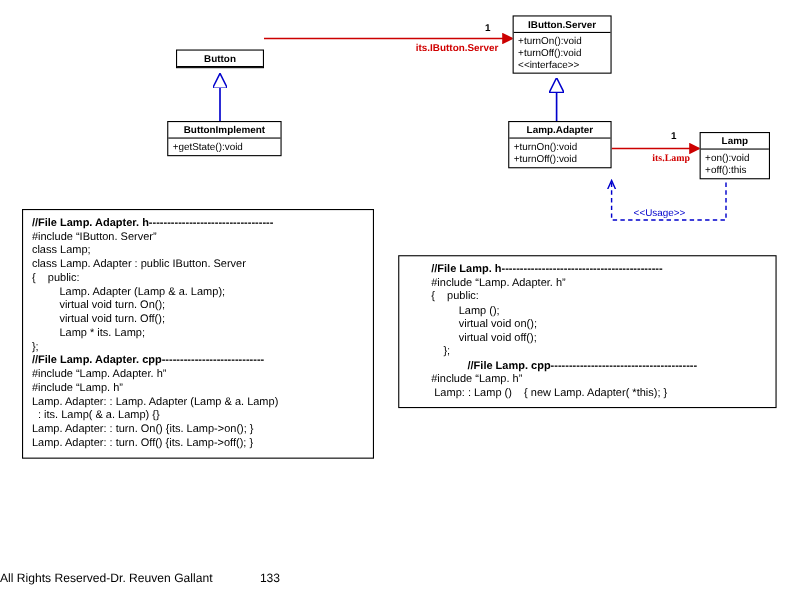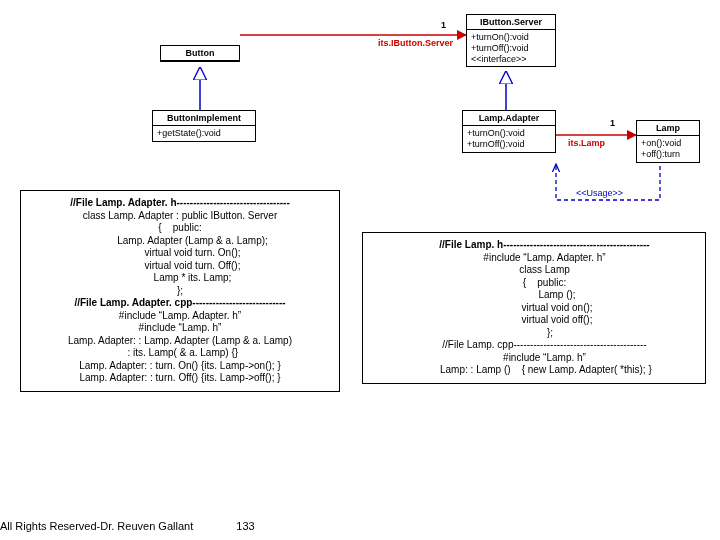--- a/index.html
+++ b/index.html
@@ -36,21 +36,20 @@
   }
   .conn-label.assoc { color: #d00000; font-weight: bold; text-align: right; }
   .conn-label.usage { color: #0000cc; }
   .code-box {
     position: absolute;
     border: 1px solid #000;
     padding: 6px 8px;
     background: #fff;
     line-height: 1.25;
     font-size: 10px;
-    text-align: center;
   }
   .code-box .ln { white-space: pre; font-family: Arial, sans-serif; }
   .footer {
     position: absolute;
     bottom: 8px;
     width: 100%;
     text-align: left;
     font-size: 11px;
   }
   .footer .pg { display:inline-block; margin-left: 40px; }
@@ -113,58 +112,59 @@
   <div class="uml-body">
     <div>+turnOn():void</div>
     <div>+turnOff():void</div>
   </div>
 </div>
 
 <div class="uml-class" style="left:636px; top:120px; width:64px;">
   <div class="uml-title">Lamp</div>
   <div class="uml-body">
     <div>+on():void</div>
-    <div>+off():turn</div>
+    <div>+off():this</div>
   </div>
 </div>
 
 <span class="conn-label" style="left:441px; top:20px; font-weight:bold;">1</span>
 <span class="conn-label assoc" style="left:378px; top:38px;">its.IButton.Server</span>
 <span class="conn-label" style="left:610px; top:118px; font-weight:bold;">1</span>
-<span class="conn-label assoc" style="left:568px; top:138px;">its.Lamp</span>
+<span class="conn-label assoc" style="left:593px; top:138px;font-family:Liberation Serif, serif;">its.Lamp</span>
 <span class="conn-label usage" style="left:576px; top:188px;">&lt;&lt;Usage&gt;&gt;</span>
 
 <div class="code-box" style="left:20px; top:190px; width:320px;">
   <div class="ln" style="font-weight:bold;">//File Lamp. Adapter. h----------------------------------</div>
+  <div class="ln">#include “IButton. Server”</div>
+  <div class="ln">class Lamp;</div>
   <div class="ln">class Lamp. Adapter : public IButton. Server</div>
   <div class="ln">{    public:</div>
   <div class="ln">         Lamp. Adapter (Lamp &amp; a. Lamp);</div>
   <div class="ln">         virtual void turn. On();</div>
   <div class="ln">         virtual void turn. Off();</div>
   <div class="ln">         Lamp * its. Lamp;</div>
   <div class="ln">};</div>
   <div class="ln" style="font-weight:bold;">//File Lamp. Adapter. cpp----------------------------</div>
   <div class="ln">#include “Lamp. Adapter. h”</div>
   <div class="ln">#include “Lamp. h”</div>
   <div class="ln">Lamp. Adapter: : Lamp. Adapter (Lamp &amp; a. Lamp)</div>
   <div class="ln">  : its. Lamp( &amp; a. Lamp) {}</div>
   <div class="ln">Lamp. Adapter: : turn. On() {its. Lamp-&gt;on(); }</div>
   <div class="ln">Lamp. Adapter: : turn. Off() {its. Lamp-&gt;off(); }</div>
 </div>
 
 <div class="code-box" style="left:362px; top:232px; width:344px;padding-left:29px;">
   <div class="ln" style="font-weight:bold;">//File Lamp. h--------------------------------------------</div>
   <div class="ln">#include “Lamp. Adapter. h”</div>
-  <div class="ln">class Lamp</div>
   <div class="ln">{    public:</div>
   <div class="ln">         Lamp ();</div>
   <div class="ln">         virtual void on();</div>
   <div class="ln">         virtual void off();</div>
   <div class="ln">    };</div>
-  <div class="ln" style="font-weight:normal;">//File Lamp. cpp----------------------------------------</div>
+  <div class="ln" style="font-weight:bold;margin-left:33px;">//File Lamp. cpp----------------------------------------</div>
   <div class="ln">#include “Lamp. h”</div>
   <div class="ln"> Lamp: : Lamp ()    { new Lamp. Adapter( *this); }</div>
 </div>
 
 <div class="footer">
   <span>All Rights Reserved-Dr. Reuven Gallant</span>
   <span class="pg">133</span>
 </div>
 
 </body></html>

